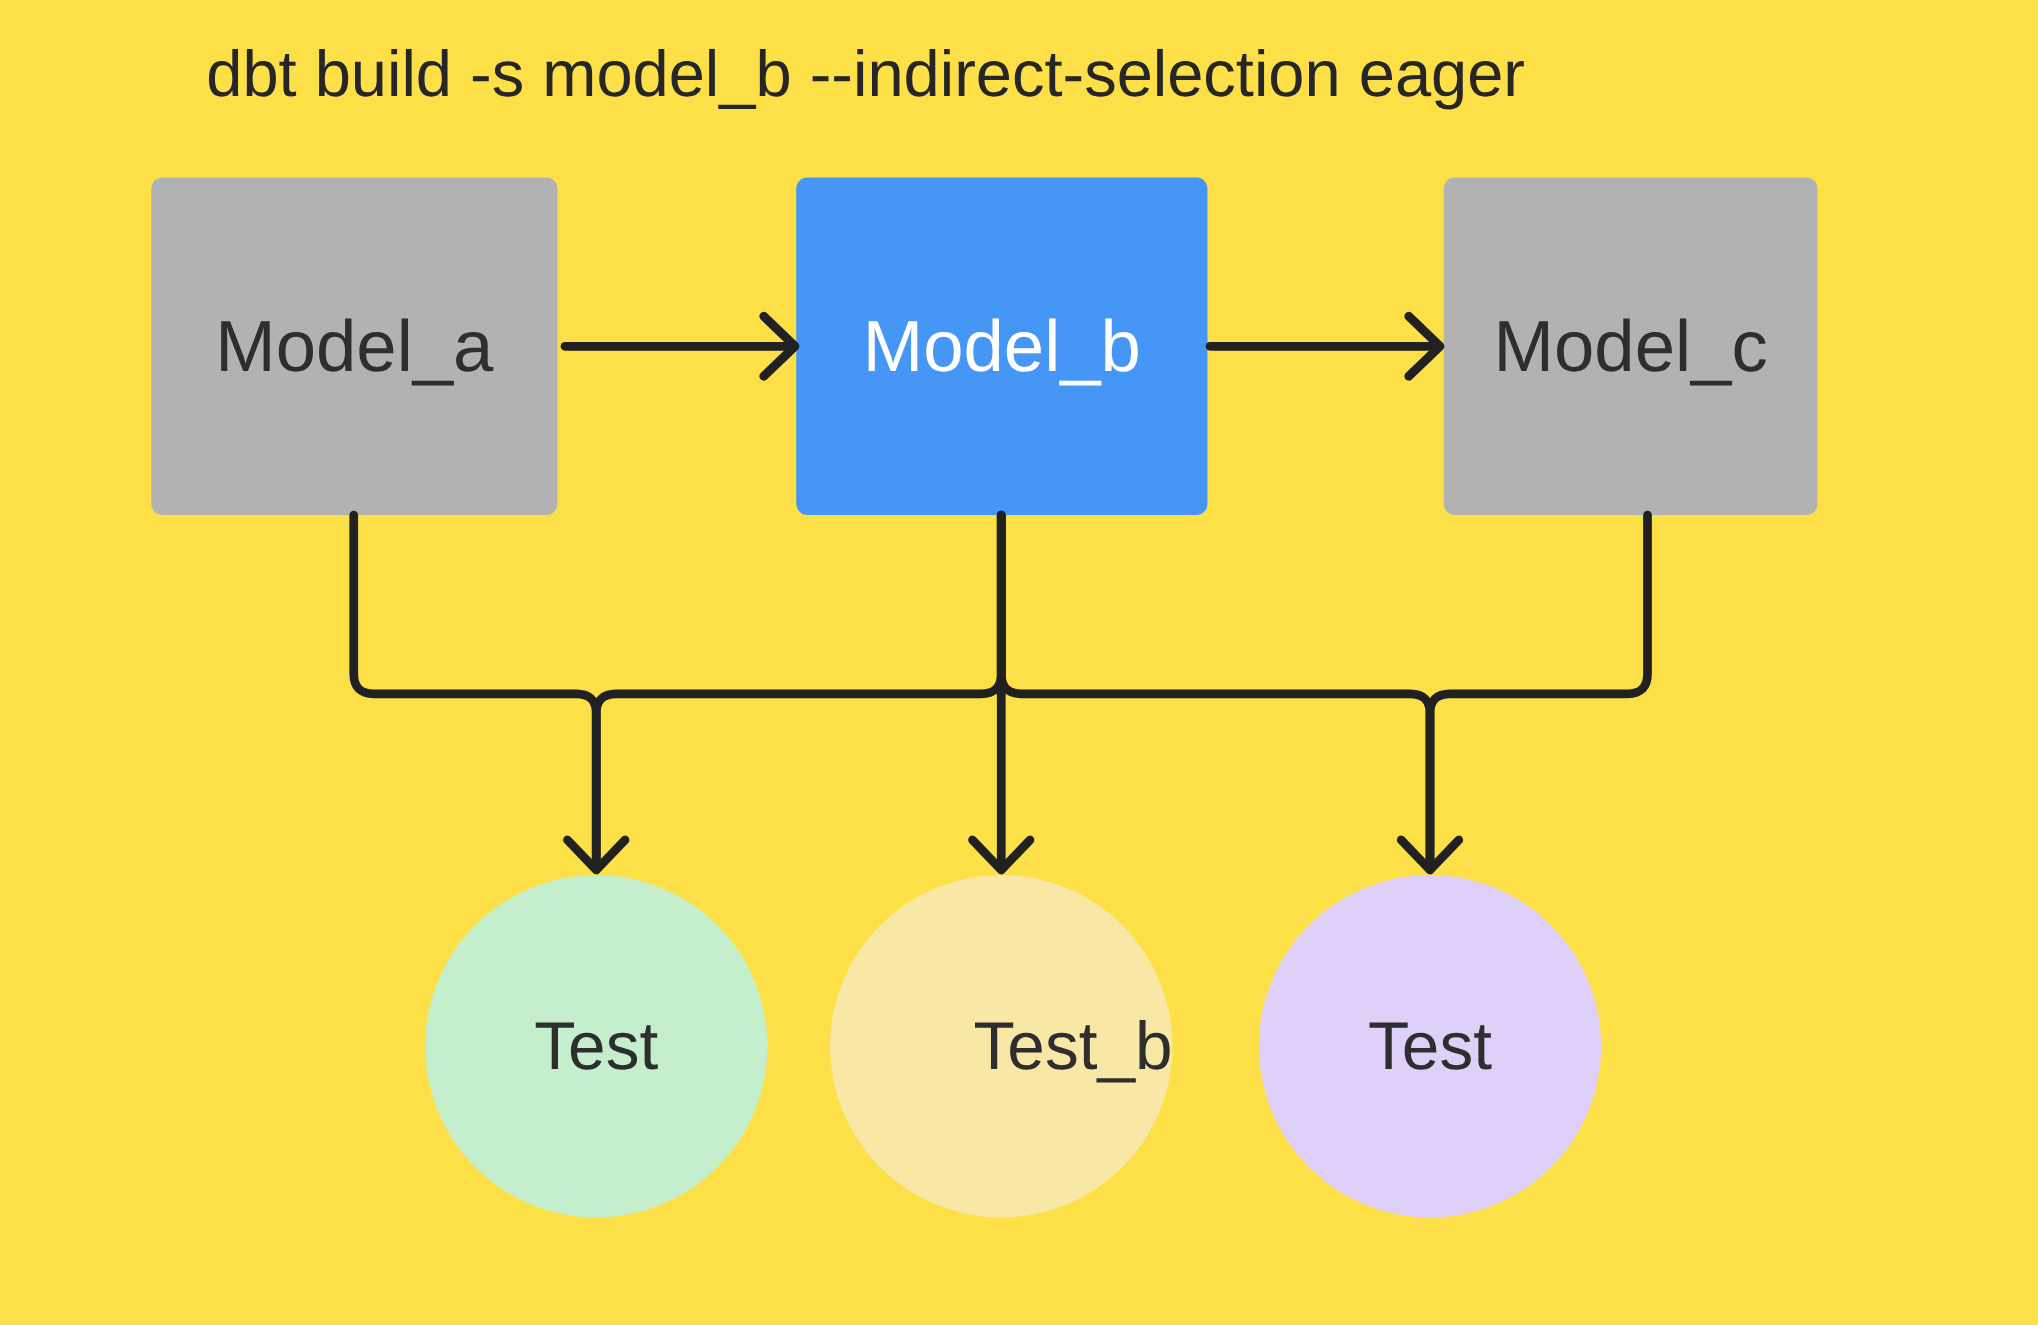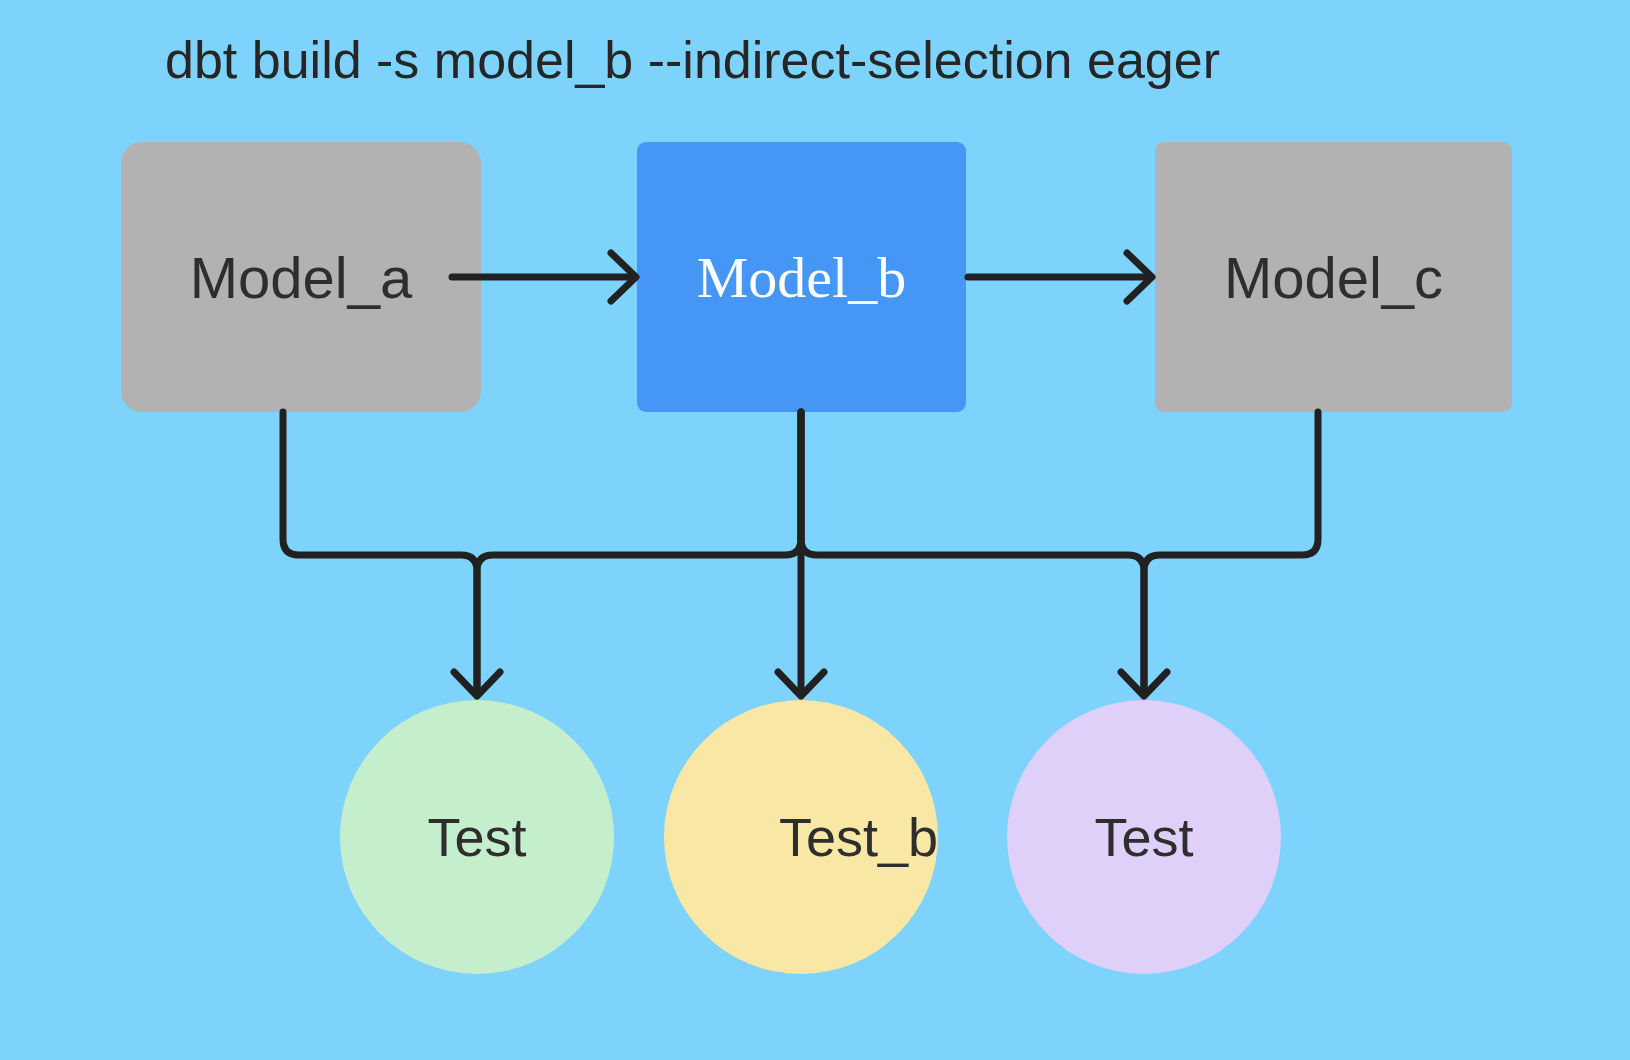--- a/index.html
+++ b/index.html
@@ -2,43 +2,43 @@
 <html><head>
 <meta charset="utf-8">
 <style>
   html, body { margin: 0; padding: 0; background: #ffffff; }
   .canvas {
     position: relative;
     width: 1630px;
     height: 1060px;
     overflow: hidden;
     font-family: "Liberation Sans", "DejaVu Sans", sans-serif;
-    background: #7dd3fc;
+    background: #fde047;
   }
   .title {
     position: absolute;
     left: 165px;
     top: 30px;
     font-size: 52px;
     font-weight: 500;
     letter-spacing: 0px;
     white-space: nowrap;
   }
   .node {
     position: absolute;
     display: flex;
     align-items: center;
     justify-content: center;
     border-radius: 9px;
     font-size: 58px;
     font-weight: 400;
   }
-  #model_a { left: 121px; top: 142px; width: 360px; height: 270px; border-radius: 21px; }
-  #model_b { left: 637px; top: 142px; width: 329px; height: 270px; font-family: Liberation Serif, serif; }
-  #model_c { left: 1155px; top: 142px; width: 357px; height: 270px; }
+  #model_a { left: 121px; top: 142px; width: 325px; height: 270px; }
+  #model_b { left: 637px; top: 142px; width: 329px; height: 270px; }
+  #model_c { left: 1155px; top: 142px; width: 299px; height: 270px; }
   .circle {
     position: absolute;
     width: 274px;
     height: 274px;
     border-radius: 50%;
     display: flex;
     flex-direction: column;
     align-items: center;
     justify-content: center;
     text-align: center;

